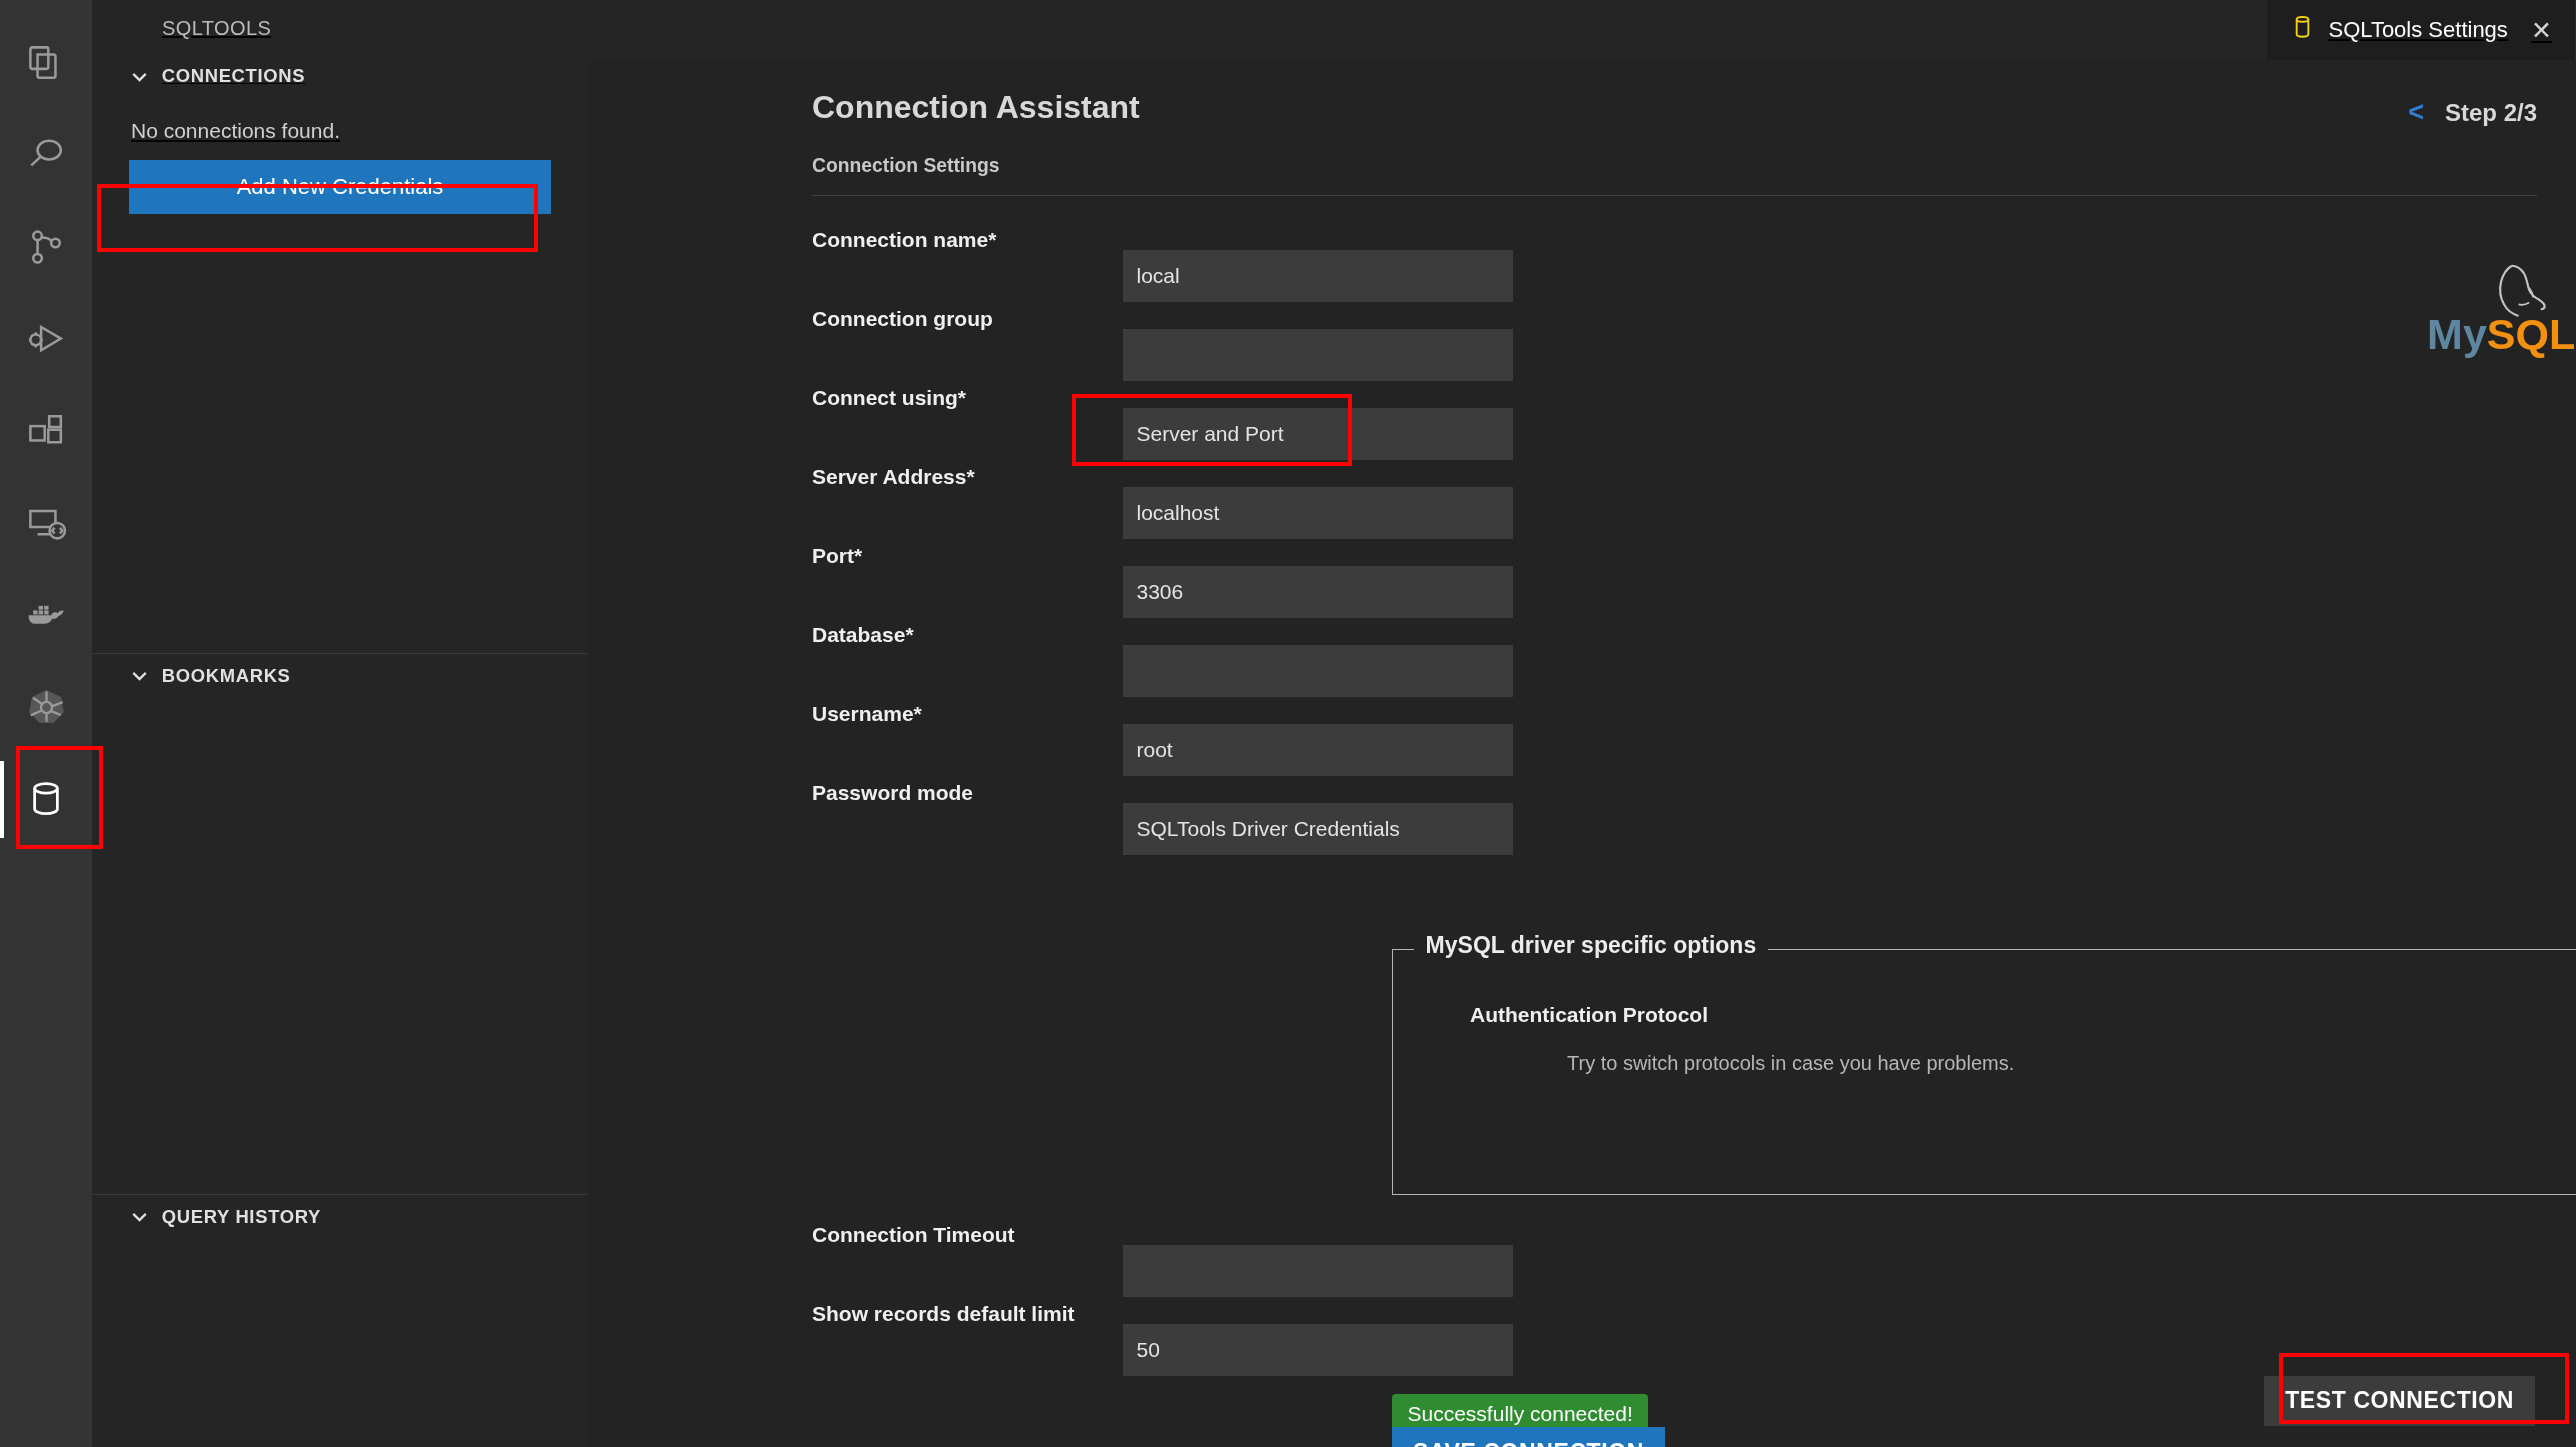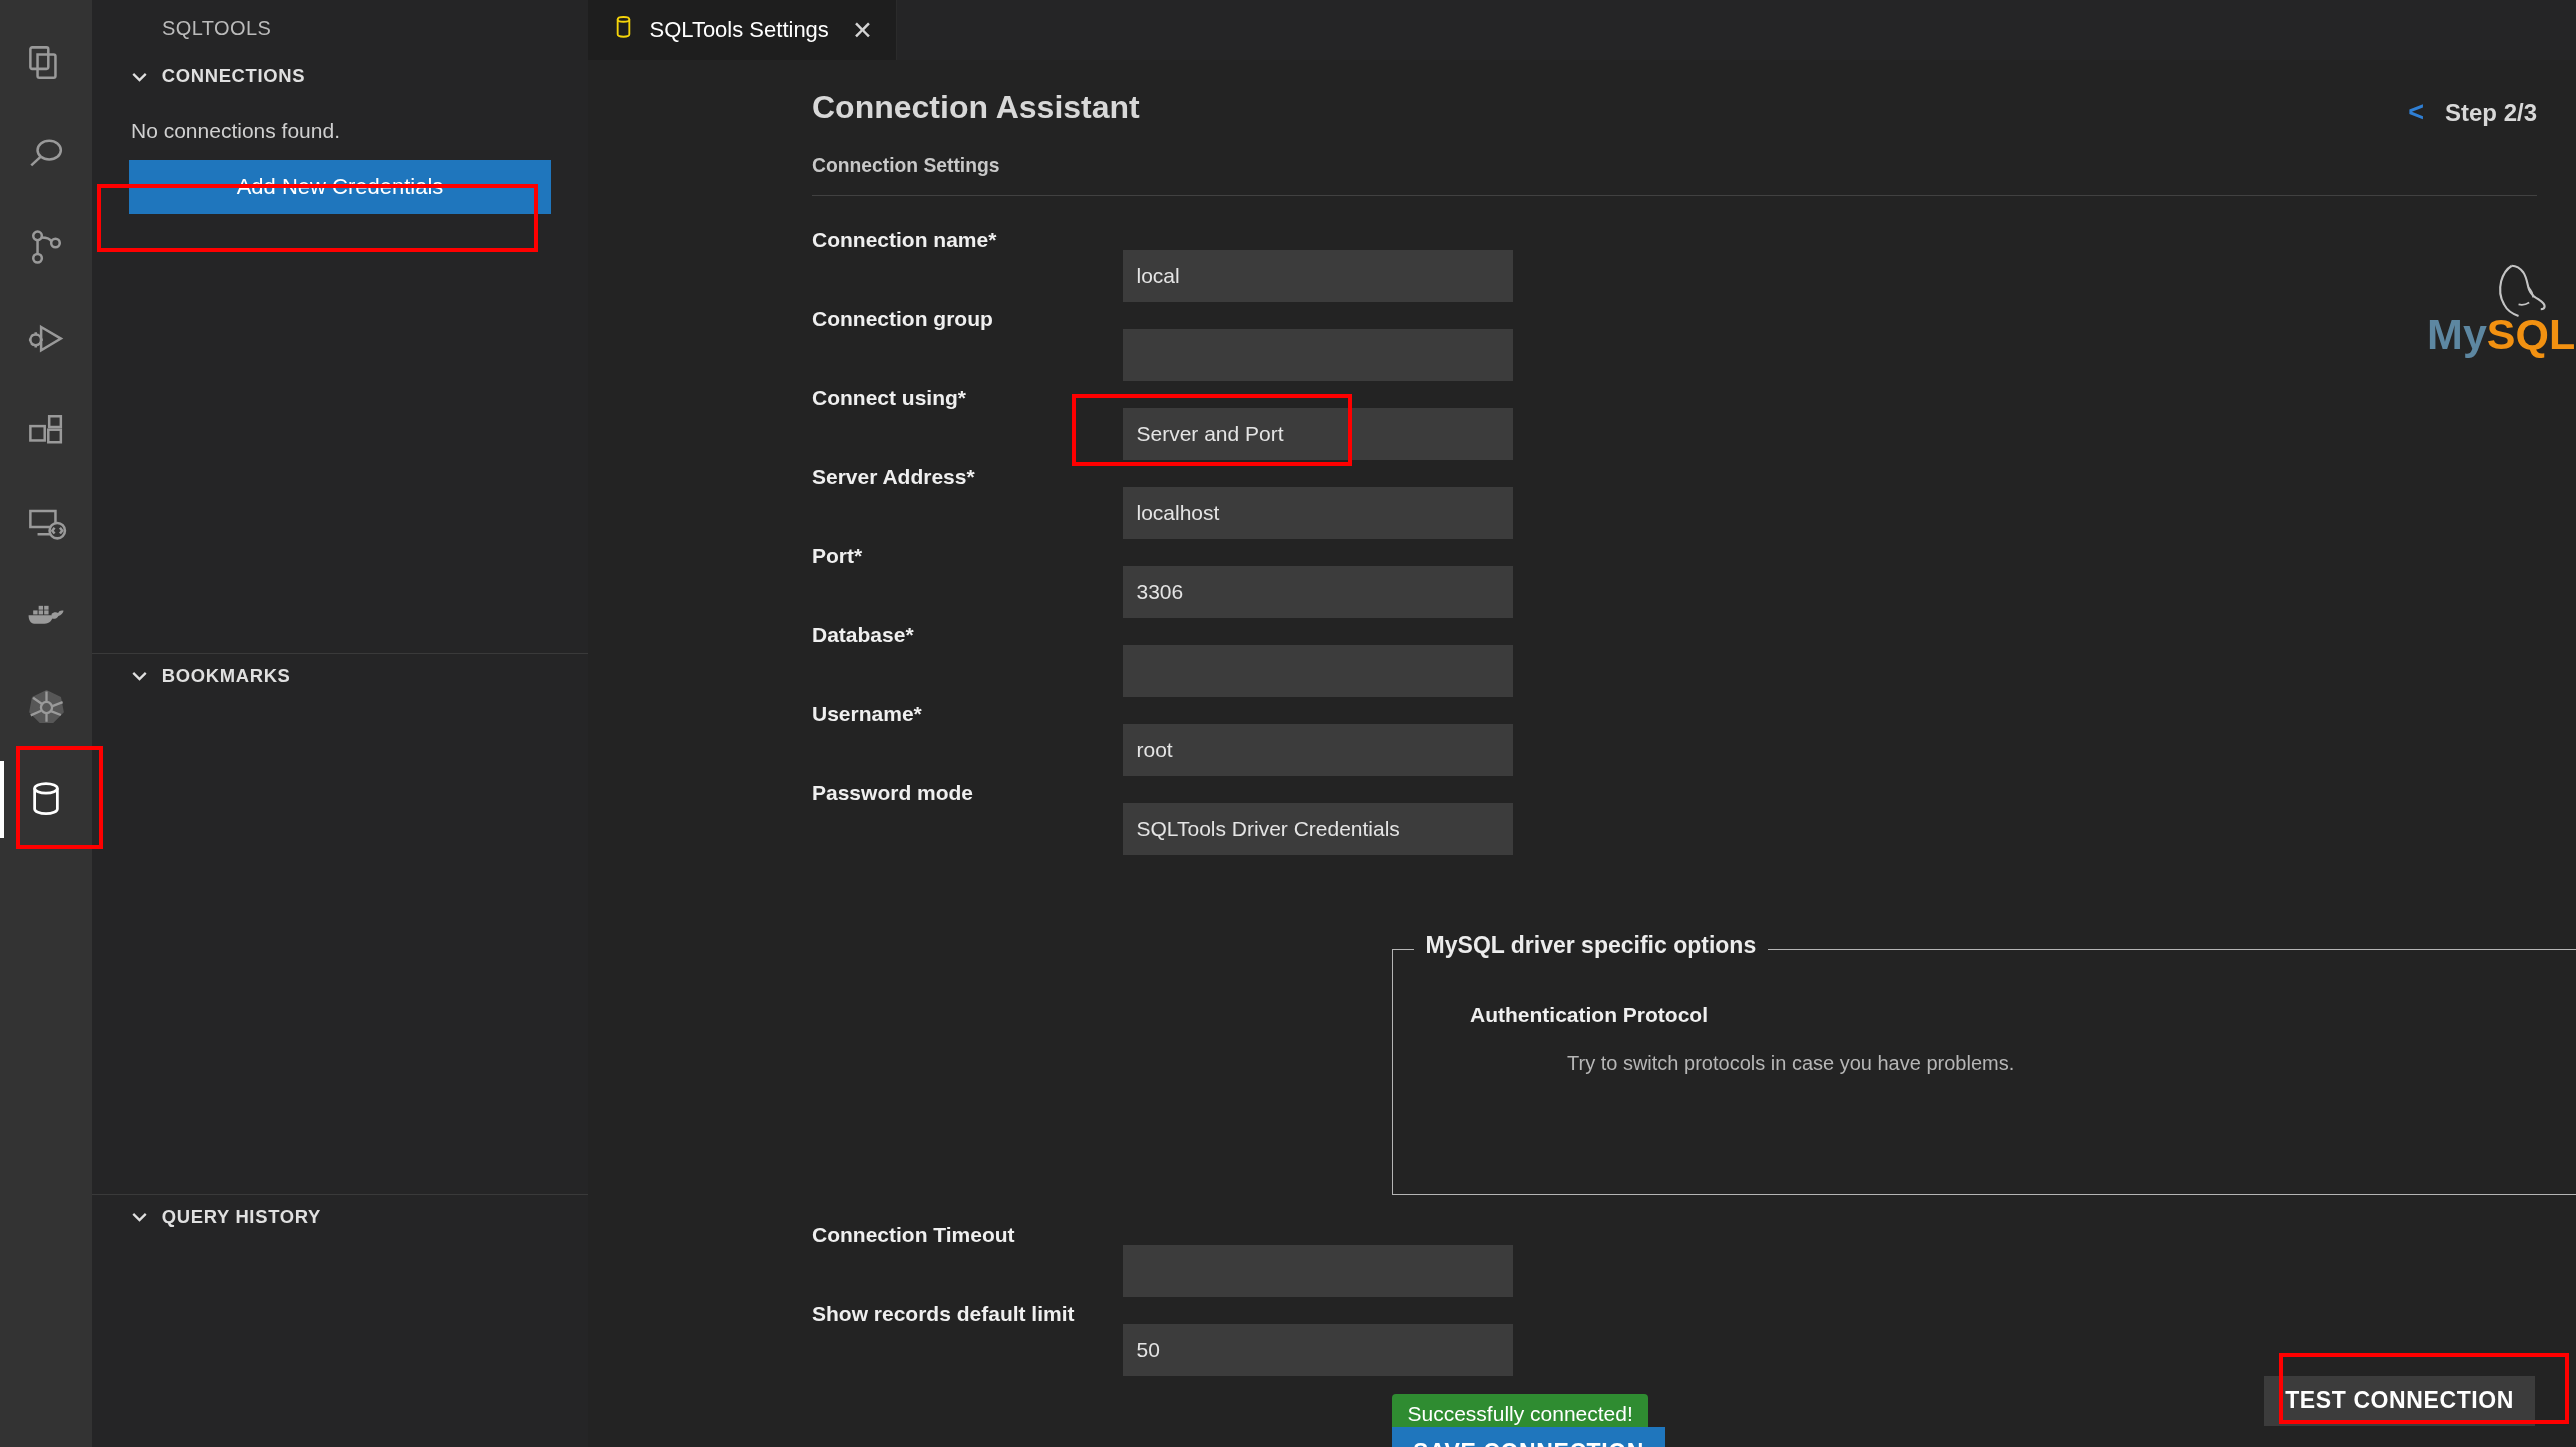--- a/index.html
+++ b/index.html
@@ -2,21 +2,21 @@
 <html><head>
 <meta charset="utf-8">
 <style>
   * { box-sizing: border-box; margin: 0; padding: 0; }
   html, body {
     width: 2576px; height: 1447px;
     background: #232323;
     font-family: "Liberation Sans", sans-serif;
     overflow: hidden;
   }
-  .root { position: relative; width: 2576px; height: 1447px; display: flex; }
+  .root { position: relative; width: 2576px; height: 1447px; display: flex; text-decoration: underline; }
 
   
   .activitybar {
     width: 92px; height: 1447px;
     background: #333333;
     flex: 0 0 92px;
     position: relative;
     display: flex; flex-direction: column;
     align-items: center;
     padding-top: 17.4px;
@@ -92,20 +92,21 @@
     flex: 1 1 auto;
     background: #232323;
     position: relative;
     min-width: 0;
   }
   .tabbar {
     height: 60px;
     background: #252526;
     display: flex;
     align-items: stretch;
+    justify-content: flex-end;
   }
   .tab {
     display: flex; align-items: center;
     gap: 13.5px;
     padding: 0 23px;
     background: #1e1e1e;
     color: #ffffff;
     font-size: 22px;
     border-right: 1px solid #2b2b2b;
     cursor: pointer;

